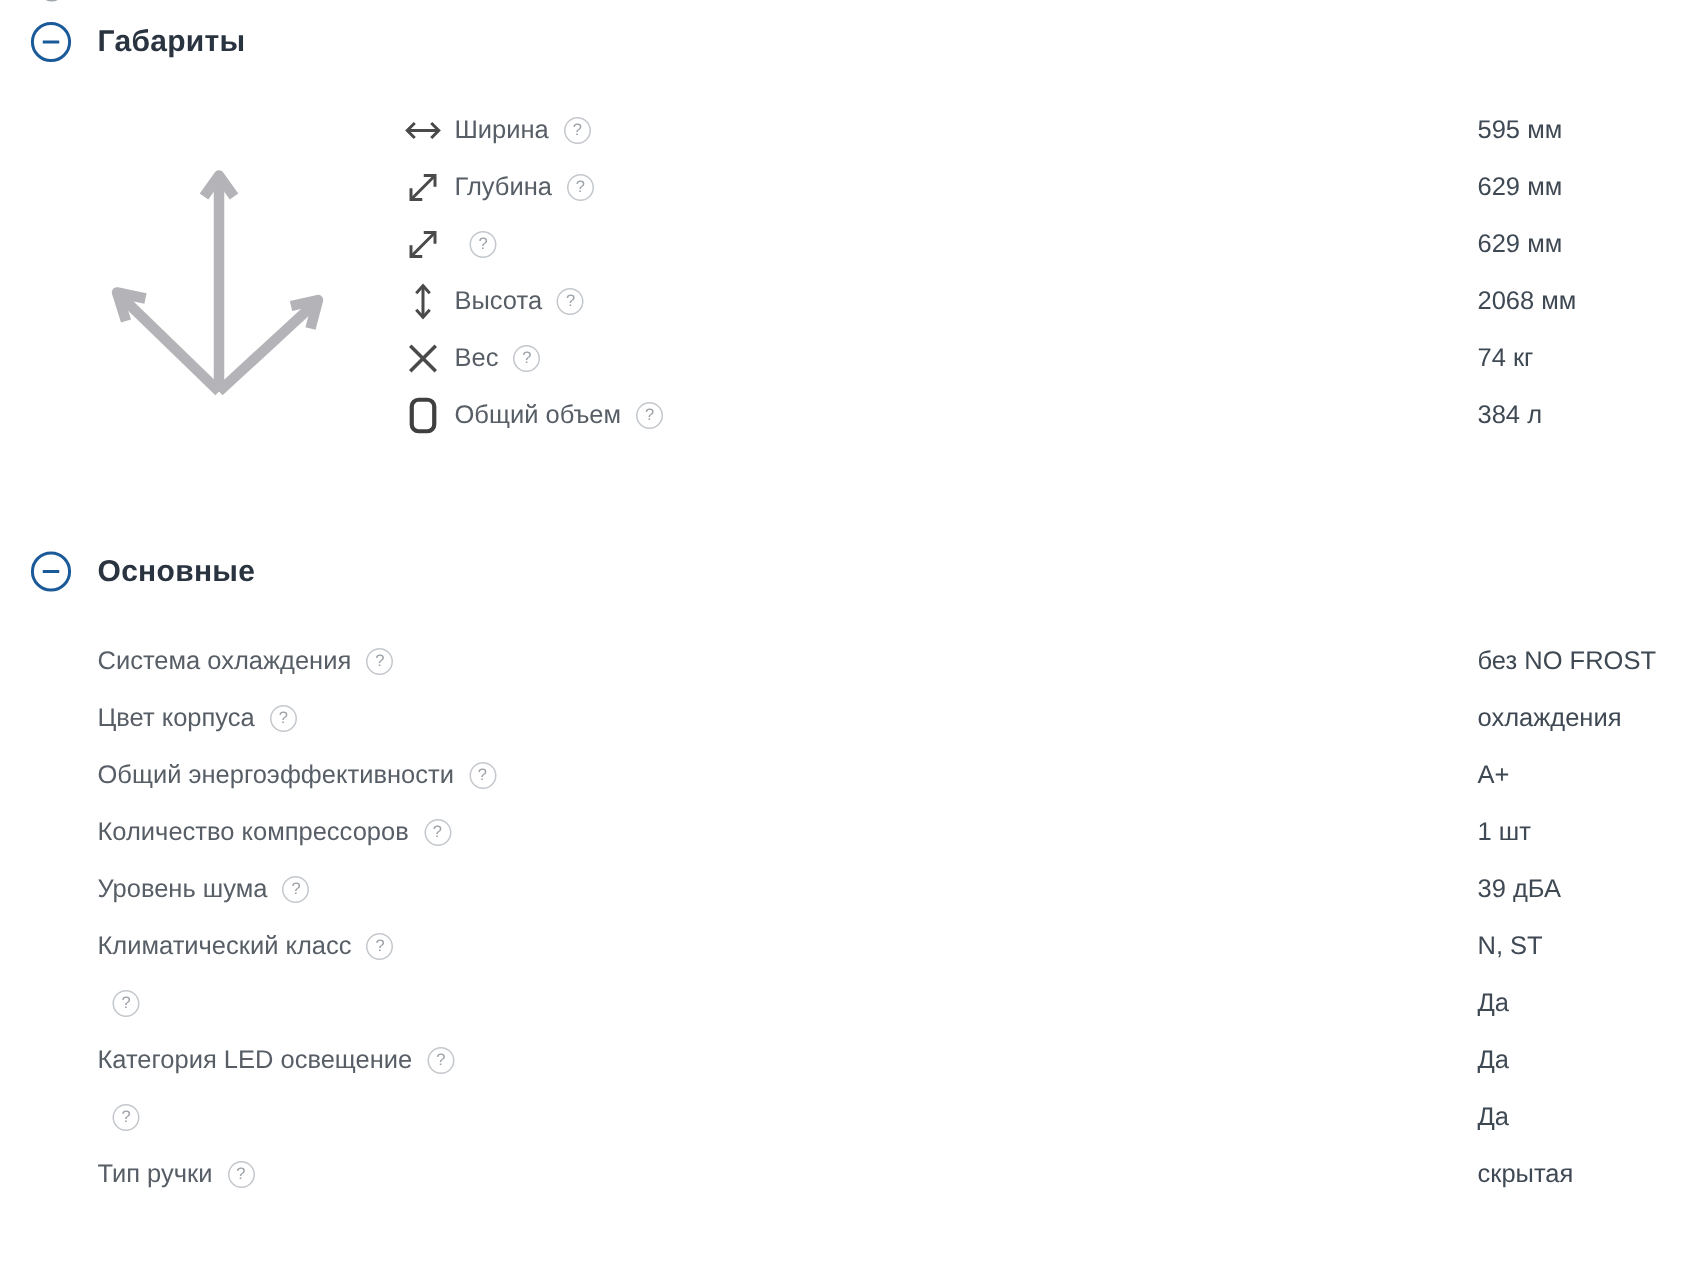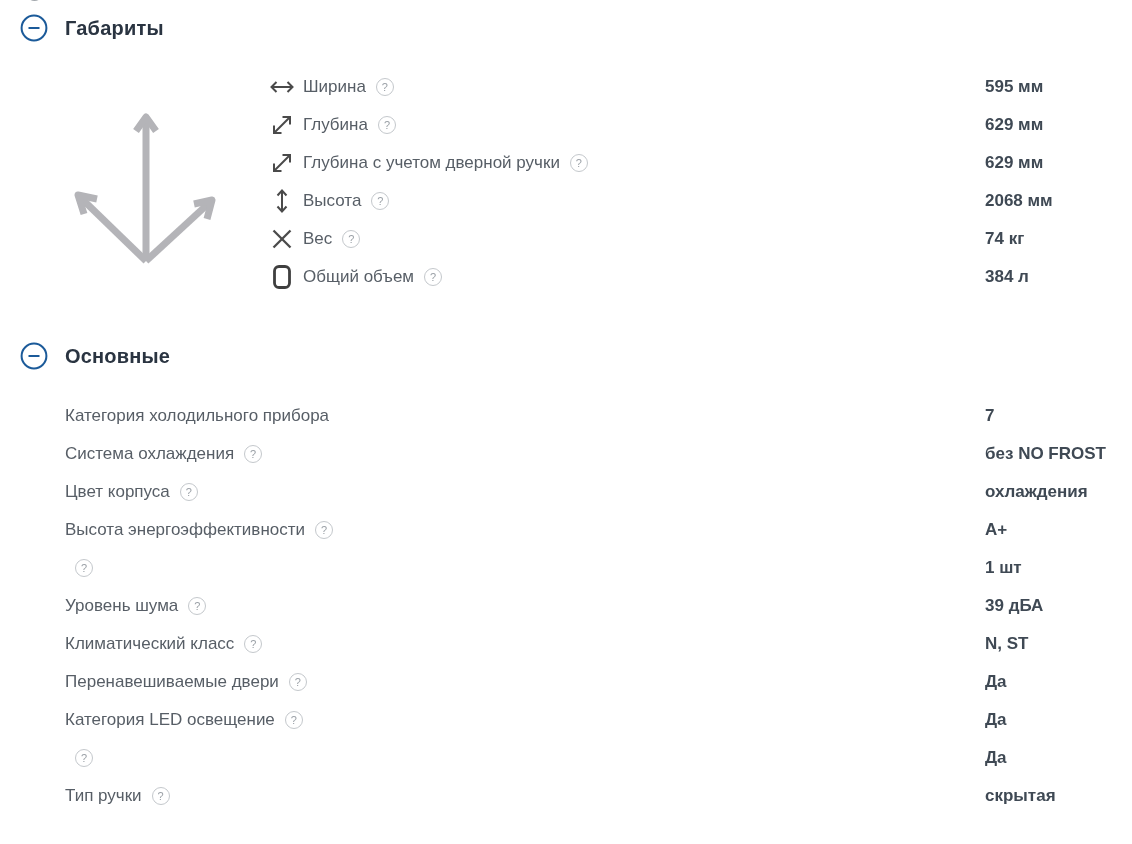--- a/index.html
+++ b/index.html
@@ -56,26 +56,26 @@
     justify-content: center;
     font-size: 11px;
     line-height: 1;
     color: #9ba1a7;
     cursor: pointer;
     flex: 0 0 18px;
   }
   .row-value {
     position: absolute;
     font-size: 17px;
-    font-weight: 700;
+    font-weight: 400;
     color: #3f4954;
     white-space: nowrap;
   }
   .dim-rows .row-value { left: 717px; }  
-  .main-section .section-header { padding-top: 0; margin-top: 46px; }
+  .main-section .section-header { padding-top: 0; margin-top: 71px; }
   .main-rows { margin-top: 27px; }
   .main-row { padding-left: 65px; }
   .main-rows .row-value { left: 985px; }
   .crop-artifact {
     position: absolute;
     left: 26px; top: -16px;
     width: 17px; height: 17px;
     border: 2px solid #a2a7ac;
     border-radius: 50%;
   }
@@ -139,21 +139,20 @@
         </div>
 
         <div class="spec-row">
           <span class="dim-icon">
             <svg width="28" height="28" viewBox="0 0 28 28" fill="none" stroke="#4a4a4a" stroke-width="2">
               <path d="M6.5 21.5 L21.5 6.5"></path>
                 <path d="M14.5 6 L22 6 L22 13.5"></path>
                 <path d="M6 14.5 L6 22 L13.5 22"></path>
             </svg>
           </span>
-          <span class="row-label">Глубина с учетом дверной ручки</span>
           <span class="help-icon">?</span>
           <span class="row-value">629 мм</span>
         </div>
 
         <div class="spec-row">
           <span class="dim-icon">
             <svg width="28" height="28" viewBox="0 0 28 28" fill="none" stroke="#4a4a4a" stroke-width="2">
               <path d="M14 3.5 V24.5"></path>
                 <path d="M9.5 8.5 L14 3.5 L18.5 8.5"></path>
                 <path d="M9.5 19.5 L14 24.5 L18.5 19.5"></path>
@@ -197,62 +196,58 @@
         <svg width="28" height="28" viewBox="0 0 28 28" fill="none" stroke="#1b5a99" stroke-width="2">
           <circle cx="14" cy="14" r="12.4"></circle>
           <path d="M8.5 14 H19.5"></path>
         </svg>
       </span>
       <h2 class="section-title">Основные</h2>
     </div>
 
     <div class="rows main-rows">
 
-      <div class="spec-row main-row">
-        <span class="row-label">Категория холодильного прибора</span>
-        <span class="row-value">7</span>
-      </div>
 
       <div class="spec-row main-row">
         <span class="row-label">Система охлаждения</span>
         <span class="help-icon">?</span>
         <span class="row-value">без NO FROST</span>
       </div>
 
       <div class="spec-row main-row">
         <span class="row-label">Цвет корпуса</span>
         <span class="help-icon">?</span>
         <span class="row-value">охлаждения</span>
       </div>
 
       <div class="spec-row main-row">
-        <span class="row-label">Высота энергоэффективности</span>
+        <span class="row-label">Общий энергоэффективности</span>
         <span class="help-icon">?</span>
         <span class="row-value">A+</span>
       </div>
 
       <div class="spec-row main-row">
+        <span class="row-label">Количество компрессоров</span>
         <span class="help-icon">?</span>
         <span class="row-value">1 шт</span>
       </div>
 
       <div class="spec-row main-row">
         <span class="row-label">Уровень шума</span>
         <span class="help-icon">?</span>
         <span class="row-value">39 дБА</span>
       </div>
 
       <div class="spec-row main-row">
         <span class="row-label">Климатический класс</span>
         <span class="help-icon">?</span>
         <span class="row-value">N, ST</span>
       </div>
 
       <div class="spec-row main-row">
-        <span class="row-label">Перенавешиваемые двери</span>
         <span class="help-icon">?</span>
         <span class="row-value">Да</span>
       </div>
 
       <div class="spec-row main-row">
         <span class="row-label">Категория LED освещение</span>
         <span class="help-icon">?</span>
         <span class="row-value">Да</span>
       </div>
 

